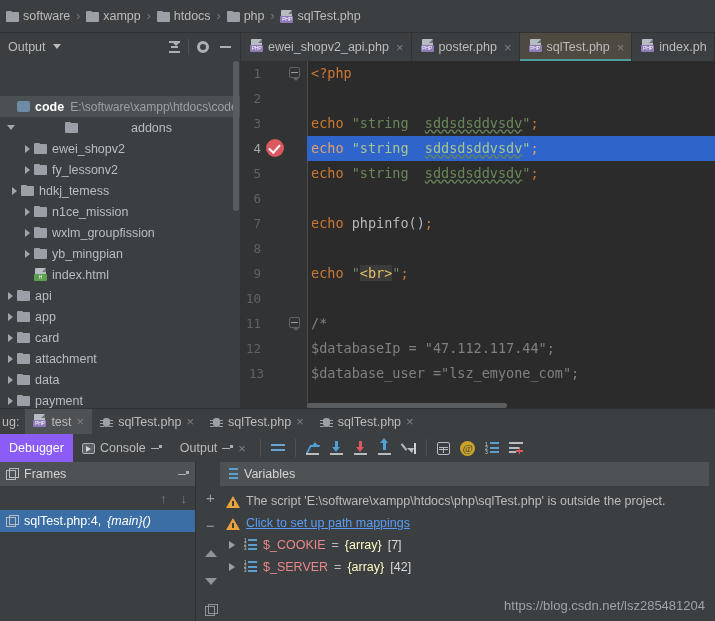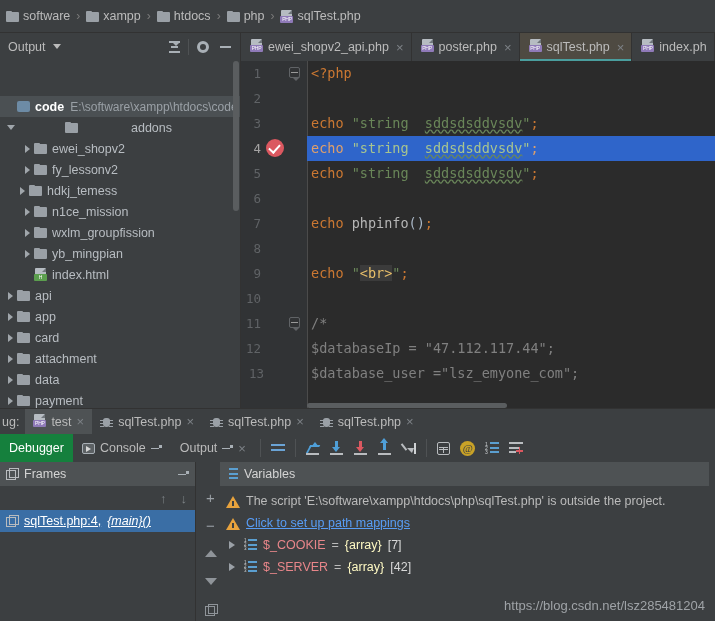--- a/index.html
+++ b/index.html
@@ -218,21 +218,21 @@
   .bug-ic .lg.l3 { left: 0; top: 10px; } .bug-ic .lg.r3 { right: 0; top: 10px; }
 
   .tool-bar {
     position: absolute; left: 0; top: 434px; width: 715px; height: 28px;
     background: #3c3f41; display: flex; align-items: center;
   }
   .tb-tab {
     height: 28px; display: flex; align-items: center; gap: 5px;
     padding: 0 9px; font-size: 12.5px; color: #bbbbbb;
   }
-  .tb-tab.active { background: #15803d; color: #ffffff; }
+  .tb-tab.active { background: #8b5cf6; color: #ffffff; }
   .tb-sep { width: 1px; height: 18px; background: #4f5254; margin: 0 5px; }
   .tb-btn { width: 24px; height: 24px; display: flex; align-items: center; justify-content: center; }
 
   .console-ic {
     width: 13px; height: 11px; border: 1px solid #a9b0b6; border-radius: 2px;
     position: relative; background: #5c6164;
   }
   .console-ic::after {
     content: ""; position: absolute; left: 3px; top: 2px;
     border-left: 5px solid #d6d6d6; border-top: 3px solid transparent;
@@ -340,21 +340,21 @@
   .frames-ic::after {
     content: ""; position: absolute; left: 3px; top: 0; width: 8px; height: 8px;
     border: 1.5px solid #b9bcbf;
   }
   .frames-toolbar { height: 24px; display: flex; align-items: center; justify-content: flex-end; padding-right: 8px; gap: 14px; }
   .updn { color: #7f8488; font-size: 13px; }
   .frame-row {
     display: flex; align-items: center; gap: 6px; height: 22px;
     padding-left: 6px; font-size: 12.5px;
   }
-  .frame-row.sel { background: #3a6ea5; color: #ffffff; text-decoration: underline; }
+  .frame-row.sel { background: #3a6ea5; color: #ffffff; }
   .frame-row .ital { font-style: italic; }
 
   .vars-side {
     position: absolute; left: 196px; top: 462px; width: 30px; height: 159px;
     background: #3c3f41; border-right: 1px solid #323232;
     display: flex; flex-direction: column; align-items: center; padding-top: 26px; gap: 10px;
   }
   .vs-btn { width: 20px; height: 18px; display: flex; align-items: center; justify-content: center; color: #9aa0a6; font-size: 15px; }
   .tri-up { width: 0; height: 0; border-left: 6px solid transparent; border-right: 6px solid transparent; border-bottom: 7px solid #8f9499; }
   .tri-dn { width: 0; height: 0; border-left: 6px solid transparent; border-right: 6px solid transparent; border-top: 7px solid #8f9499; }
@@ -494,21 +494,21 @@
           </span>
           <span class="lbl">ewei_shopv2</span>
         </div>
         <div class="row" style="padding-left: 21px;">
           <span class="arrow closed"></span>
           <span class="ic">
             <span class="folder-ic"></span>
           </span>
           <span class="lbl">fy_lessonv2</span>
         </div>
-        <div class="row" style="padding-left: 16px;">
+        <div class="row" style="padding-left: 8px;">
           <span class="arrow closed"></span>
           <span class="ic">
             <span class="folder-ic"></span>
           </span>
           <span class="lbl">hdkj_temess</span>
         </div>
         <div class="row" style="padding-left: 21px;">
           <span class="arrow closed"></span>
           <span class="ic">
             <span class="folder-ic"></span>

